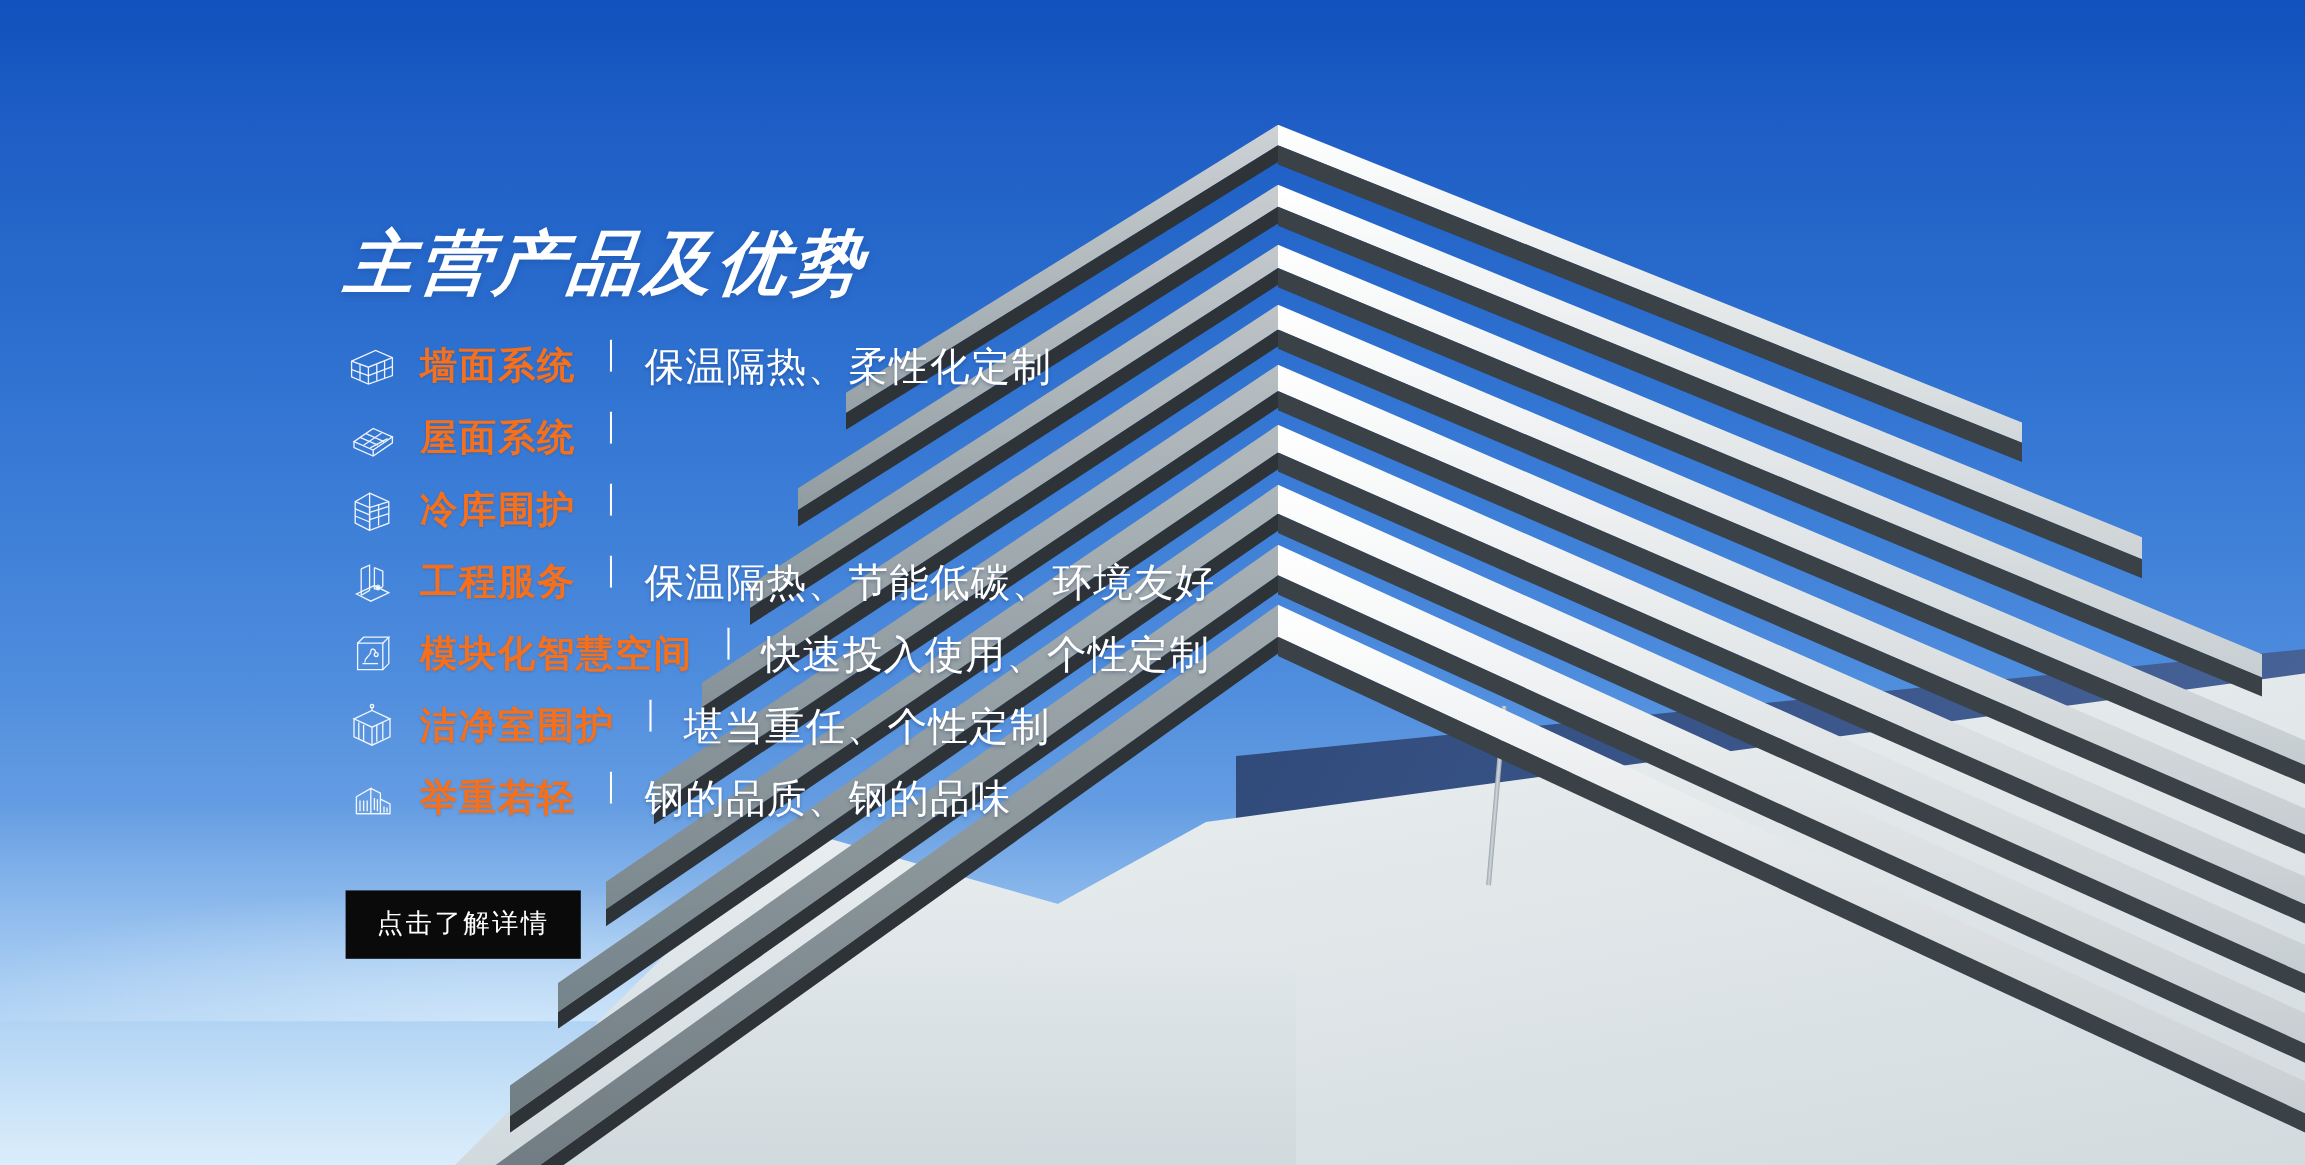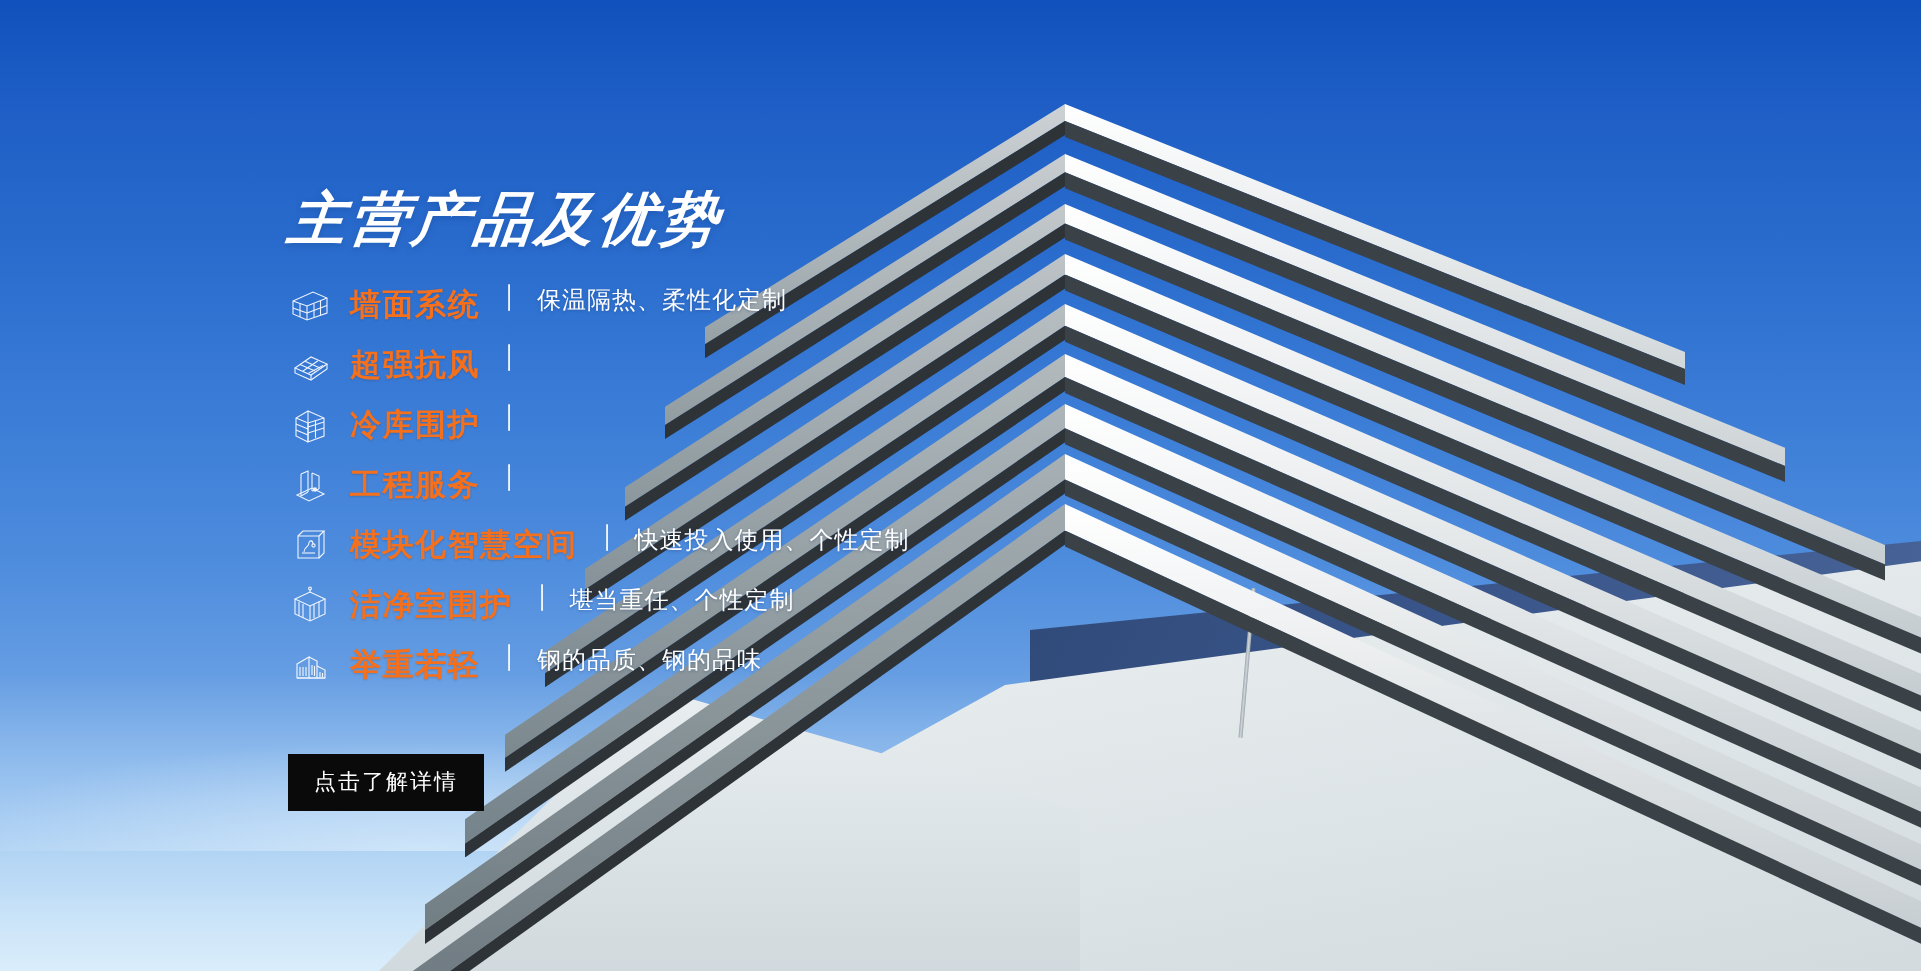--- a/index.html
+++ b/index.html
@@ -157,29 +157,29 @@
     font-size:27px;
     font-weight:bold;
     margin:0 14px 0 16px;
     line-height:1;
     transform:scaleX(.55);
     display:inline-block;
   }
 
   .feat-desc{
     color:#ffffff;
-    font-size:24px;
+    font-size:33px;
     letter-spacing:1px;
     white-space:nowrap;
     text-shadow:0 1px 3px rgba(20,50,100,.35);
   }
 
   .cta{
     display:inline-block;
-    margin-top:50px;
+    margin-top:38px;
     margin-left:0px;
     background:#0a0a0a;
     color:#ffffff;
     font-size:22px;
     letter-spacing:2px;
     padding:13px 26px 14px 26px;
     border:none;
     cursor:pointer;
     font-family:"DejaVu Sans","Liberation Sans",sans-serif;
   }
@@ -269,21 +269,21 @@
             <svg width="42" height="42" viewBox="0 0 42 42" fill="none" stroke="#ffffff" stroke-width="1.1">
               <path d="M6 23 L22 12 L38 19 L22 30 Z"></path>
               <path d="M6 23 L6 28 L22 35 L38 24 L38 19"></path>
               <path d="M22 30 L22 35"></path>
               <path d="M11 19.5 L26 26"></path>
               <path d="M16 16.3 L31 23"></path>
               <path d="M14 26 L29 15.8"></path>
               <path d="M19.5 28.2 L34 20.5"></path>
             </svg>
           </span>
-          <span class="feat-name">超强抗风</span>
+          <span class="feat-name">屋面系统</span>
           <span class="feat-sep">丨</span>
         </li>
         <li class="feature-row">
           <span class="feat-icon">
             <svg width="42" height="42" viewBox="0 0 42 42" fill="none" stroke="#ffffff" stroke-width="1.1">
               <path d="M19 6 L35 13 L35 31 L19 37 Z"></path>
               <path d="M19 6 L7 13 L7 31 L19 37"></path>
               <path d="M7 13 L19 18 L35 13"></path>
               <path d="M19 18 L19 37"></path>
               <path d="M7 19 L19 24"></path>
@@ -304,20 +304,21 @@
               <path d="M12 9 L19 6 L19 27"></path>
               <path d="M12 31 L19 27"></path>
               <path d="M23 8 L23 26"></path>
               <path d="M23 8 L30 11 L30 24"></path>
               <path d="M23 26 L30 24"></path>
               <path d="M26 22 L26 27 M24 24.5 L28 24.5 M24.4 22.8 L27.6 26.2 M27.6 22.8 L24.4 26.2"></path>
             </svg>
           </span>
           <span class="feat-name">工程服务</span>
           <span class="feat-sep">丨</span>
+          <span class="feat-desc">保温隔热、节能低碳、环境友好</span>
         </li>
         <li class="feature-row">
           <span class="feat-icon">
             <svg width="42" height="42" viewBox="0 0 42 42" fill="none" stroke="#ffffff" stroke-width="1.1">
               <path d="M9 11 L30 11 L30 33 L9 33 Z"></path>
               <path d="M9 11 L14 6 L35 6 L30 11"></path>
               <path d="M30 33 L35 28 L35 6"></path>
               <path d="M15 27 C15 22, 20 22, 20 18 C20 15, 24 15, 24 19"></path>
               <circle cx="24.5" cy="20.5" r="1.6"></circle>
               <path d="M13 28 L26 28"></path>

